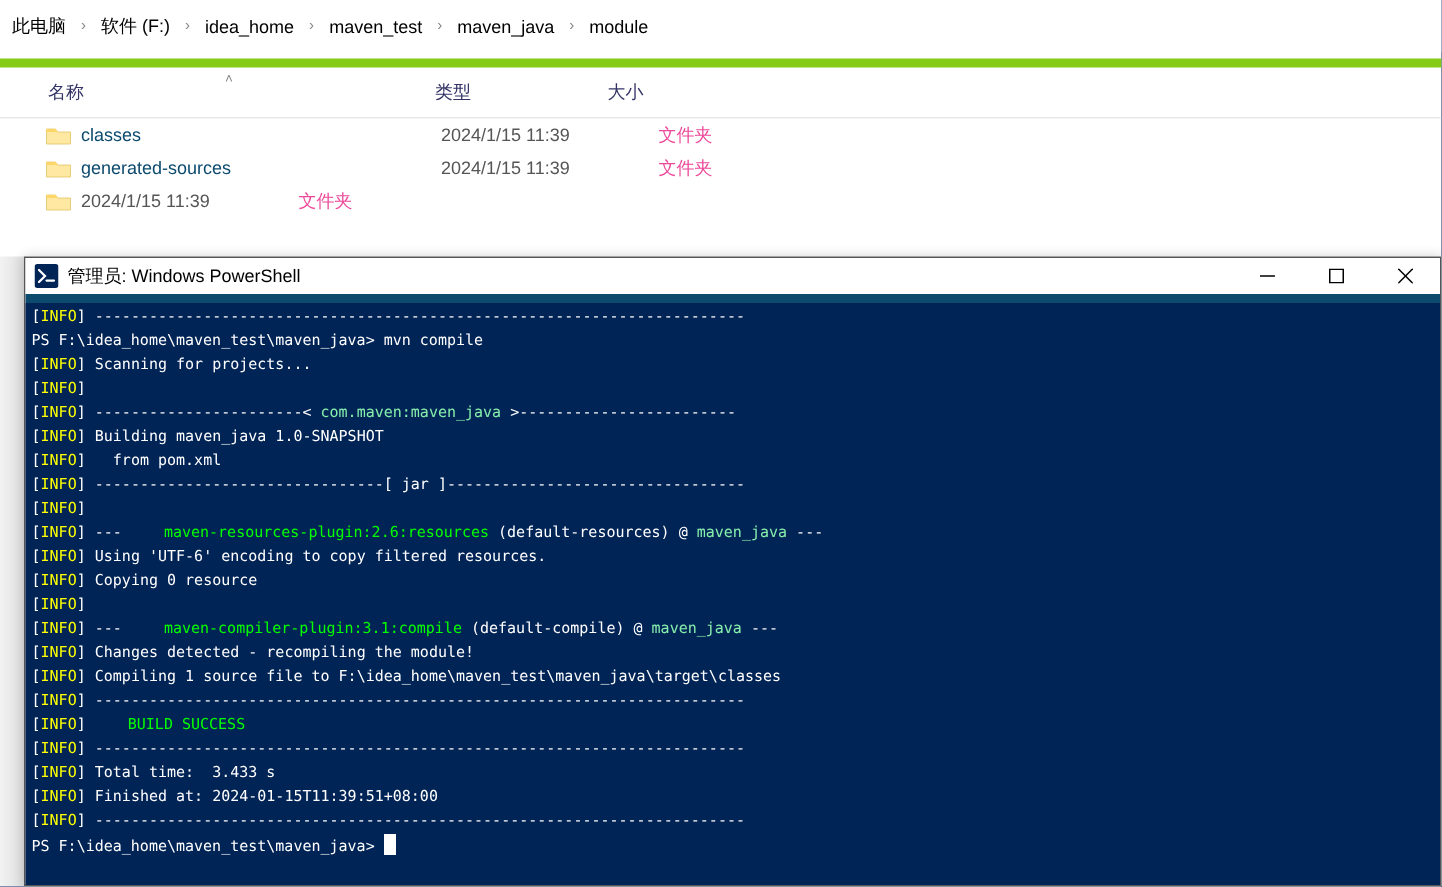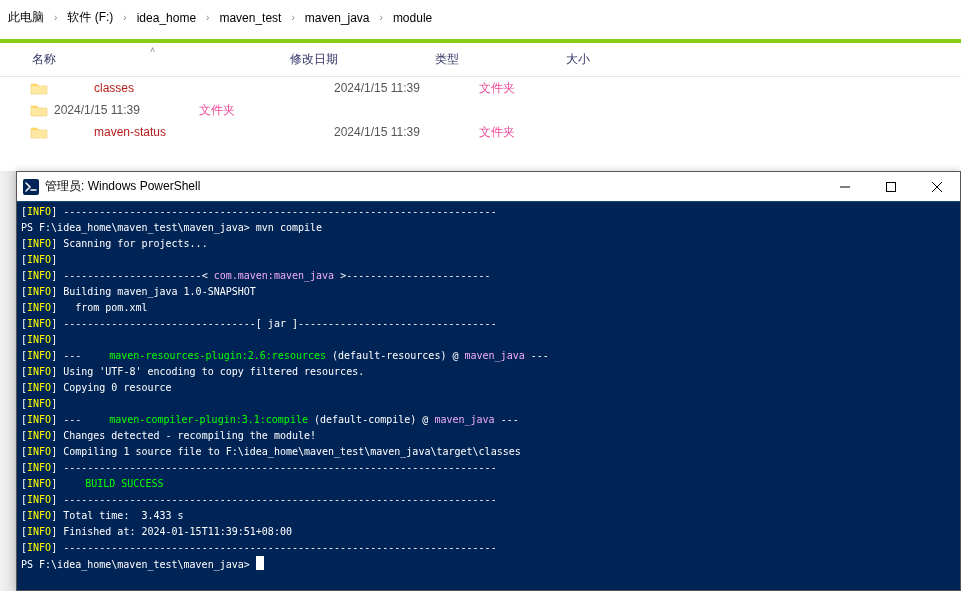--- a/index.html
+++ b/index.html
@@ -5,47 +5,47 @@
     * { margin: 0; padding: 0; box-sizing: border-box; }
     body { font-family: "Microsoft YaHei", "Segoe UI", sans-serif; font-size: 12px; background: #fff; overflow: hidden; width: 961px; height: 591px; position: relative; }
     
     
     .breadcrumb { display: flex; align-items: center; padding: 6px 2px; background: #fff; gap: 2px; }
     .breadcrumb-item { padding: 3px 6px; cursor: pointer; color: #000; }
     .breadcrumb-sep { color: #888; padding: 0 2px; font-size: 10px; }
     
     
     .explorer { position: relative; }
-    .explorer-header { display: flex; padding: 8px 0 8px 30px; color: #336; border-top: 4px solid #84cc16; border-bottom: 1px solid #e8e8e8; margin-top: 4px; }
+    .explorer-header { display: flex; padding: 8px 0 8px 30px; color: #336; border-top: 6px solid #84cc16; border-bottom: 1px solid #e8e8e8; margin-top: 4px; }
     .explorer-header .col { cursor: pointer; position: relative; }
     .col-name { width: 260px; padding-left: 2px; }
     .col-date { width: 145px; }
     .col-type { width: 115px; }
-    .col-size { width: 110px; margin-left: 16px; }
+    .col-size { width: 110px; }
     .sort-indicator { position: absolute; left: 120px; top: -6px; color: #888; font-size: 9px; }
     
     .file-row { display: flex; align-items: center; padding: 2px 0 2px 30px; cursor: pointer; height: 22px; }
     .folder-icon { width: 18px; height: 14px; margin-right: 6px; display: inline-block; }
     .folder-icon svg { width: 100%; height: 100%; }
-    .file-name { width: 240px; color: #b91c1c; margin-left: 40px; }
+    .file-name { width: 240px; color: #0c4a6e; }
     .file-date { width: 145px; color: #555; }
     .file-type { width: 115px; color: #ec4899; }
     
     
     .ps-window { position: absolute; left: 16px; top: 171px; width: 945px; height: 420px; background: #fff; border: 1px solid #555; box-shadow: 0 0 8px rgba(0,0,0,.2); }
-    .ps-titlebar { height: 30px; background: #fff; display: flex; align-items: center; padding: 0 0 0 6px; border-bottom: 1px solid #0c4a6e; }
+    .ps-titlebar { height: 30px; background: #fff; display: flex; align-items: center; padding: 0 0 0 6px; border-bottom: 6px solid #0c4a6e; }
     .ps-icon { width: 16px; height: 16px; margin-right: 6px; }
     .ps-title { flex: 1; font-size: 12px; color: #000; }
     .ps-controls { display: flex; }
     .ps-btn { width: 46px; height: 30px; display: flex; align-items: center; justify-content: center; cursor: pointer; }
     
     .ps-body { background: #012456; height: calc(100% - 30px); padding: 2px 4px; font-family: "NSimSun", "SimSun", Consolas, monospace; font-size: 10px; color: #fff; line-height: 16px; overflow: hidden; white-space: pre; }
     .info-tag { color: #FFFF00; }
     .green { color: #00FF00; margin-left: 22px; }
-    .cyan { color: #f0abfc; }
+    .cyan { color: #86efac; }
     .cursor-block { display: inline-block; width: 8px; height: 14px; background: #fff; vertical-align: text-bottom; }
     
     .side-shadow { position: absolute; left: 0; top: 171px; width: 16px; height: 420px; background: linear-gradient(to right, rgba(0,0,0,.05), rgba(0,0,0,.12)); pointer-events: none; }
   </style>
 </head>
 <body>
 
 <div class="breadcrumb">
   <span class="breadcrumb-item">此电脑</span>
   <span class="breadcrumb-sep">›</span>
@@ -59,21 +59,20 @@
   <span class="breadcrumb-sep">›</span>
   <span class="breadcrumb-item">module</span>
 </div>
 
 <div class="explorer">
   <div class="explorer-header">
     <div class="col col-name">
       <span>名称</span>
       <span class="sort-indicator">˄</span>
     </div>
-    <div class="col col-date">修改日期</div>
     <div class="col col-type">类型</div>
     <div class="col col-size">大小</div>
   </div>
 
   <div class="file-row">
     <span class="folder-icon">
       <svg viewBox="0 0 18 14">
           <path d="M1 3 h6 l1.5 2 H17 v8 H1 z" fill="#FFE9A2" stroke="#E0C05C" stroke-width="0.5"></path>
           <path d="M1 3 h6 l1.5 2 H1 z" fill="#FFD766"></path>
         </svg>
@@ -82,31 +81,31 @@
     <span class="file-date">2024/1/15 11:39</span>
     <span class="file-type">文件夹</span>
   </div>
   <div class="file-row">
     <span class="folder-icon">
       <svg viewBox="0 0 18 14">
           <path d="M1 3 h6 l1.5 2 H17 v8 H1 z" fill="#FFE9A2" stroke="#E0C05C" stroke-width="0.5"></path>
           <path d="M1 3 h6 l1.5 2 H1 z" fill="#FFD766"></path>
         </svg>
     </span>
+    <span class="file-name">generated-sources</span>
     <span class="file-date">2024/1/15 11:39</span>
     <span class="file-type">文件夹</span>
   </div>
   <div class="file-row">
     <span class="folder-icon">
       <svg viewBox="0 0 18 14">
           <path d="M1 3 h6 l1.5 2 H17 v8 H1 z" fill="#FFE9A2" stroke="#E0C05C" stroke-width="0.5"></path>
           <path d="M1 3 h6 l1.5 2 H1 z" fill="#FFD766"></path>
         </svg>
     </span>
-    <span class="file-name">maven-status</span>
     <span class="file-date">2024/1/15 11:39</span>
     <span class="file-type">文件夹</span>
   </div>
 </div>
 
 <div class="side-shadow"></div>
 
 <div class="ps-window">
   <div class="ps-titlebar">
     <span class="ps-icon">
@@ -138,21 +137,21 @@
   <div class="ps-body">[<span class="info-tag">INFO</span>] <span>------------------------------------------------------------------------</span>
 <span>PS F:\idea_home\maven_test\maven_java&gt; mvn compile</span>
 [<span class="info-tag">INFO</span>] <span>Scanning for projects...</span>
 [<span class="info-tag">INFO</span>]
 [<span class="info-tag">INFO</span>] <span>-----------------------&lt; </span><span class="cyan">com.maven:maven_java</span><span> &gt;------------------------</span>
 [<span class="info-tag">INFO</span>] <span>Building maven_java 1.0-SNAPSHOT</span>
 [<span class="info-tag">INFO</span>] <span>  from pom.xml</span>
 [<span class="info-tag">INFO</span>] <span>--------------------------------[ jar ]---------------------------------</span>
 [<span class="info-tag">INFO</span>]
 [<span class="info-tag">INFO</span>] <span>--- </span><span class="green">maven-resources-plugin:2.6:resources</span><span> (default-resources) @ </span><span class="cyan">maven_java</span><span> ---</span>
-[<span class="info-tag">INFO</span>] <span>Using 'UTF-8' encoding to copy filtered resources.</span>
+[<span class="info-tag">INFO</span>] <span>Using 'UTF-6' encoding to copy filtered resources.</span>
 [<span class="info-tag">INFO</span>] <span>Copying 0 resource</span>
 [<span class="info-tag">INFO</span>]
 [<span class="info-tag">INFO</span>] <span>--- </span><span class="green">maven-compiler-plugin:3.1:compile</span><span> (default-compile) @ </span><span class="cyan">maven_java</span><span> ---</span>
 [<span class="info-tag">INFO</span>] <span>Changes detected - recompiling the module!</span>
 [<span class="info-tag">INFO</span>] <span>Compiling 1 source file to F:\idea_home\maven_test\maven_java\target\classes</span>
 [<span class="info-tag">INFO</span>] <span>------------------------------------------------------------------------</span>
 [<span class="info-tag">INFO</span>] <span class="green">BUILD SUCCESS</span>
 [<span class="info-tag">INFO</span>] <span>------------------------------------------------------------------------</span>
 [<span class="info-tag">INFO</span>] <span>Total time:  3.433 s</span>
 [<span class="info-tag">INFO</span>] <span>Finished at: 2024-01-15T11:39:51+08:00</span>

